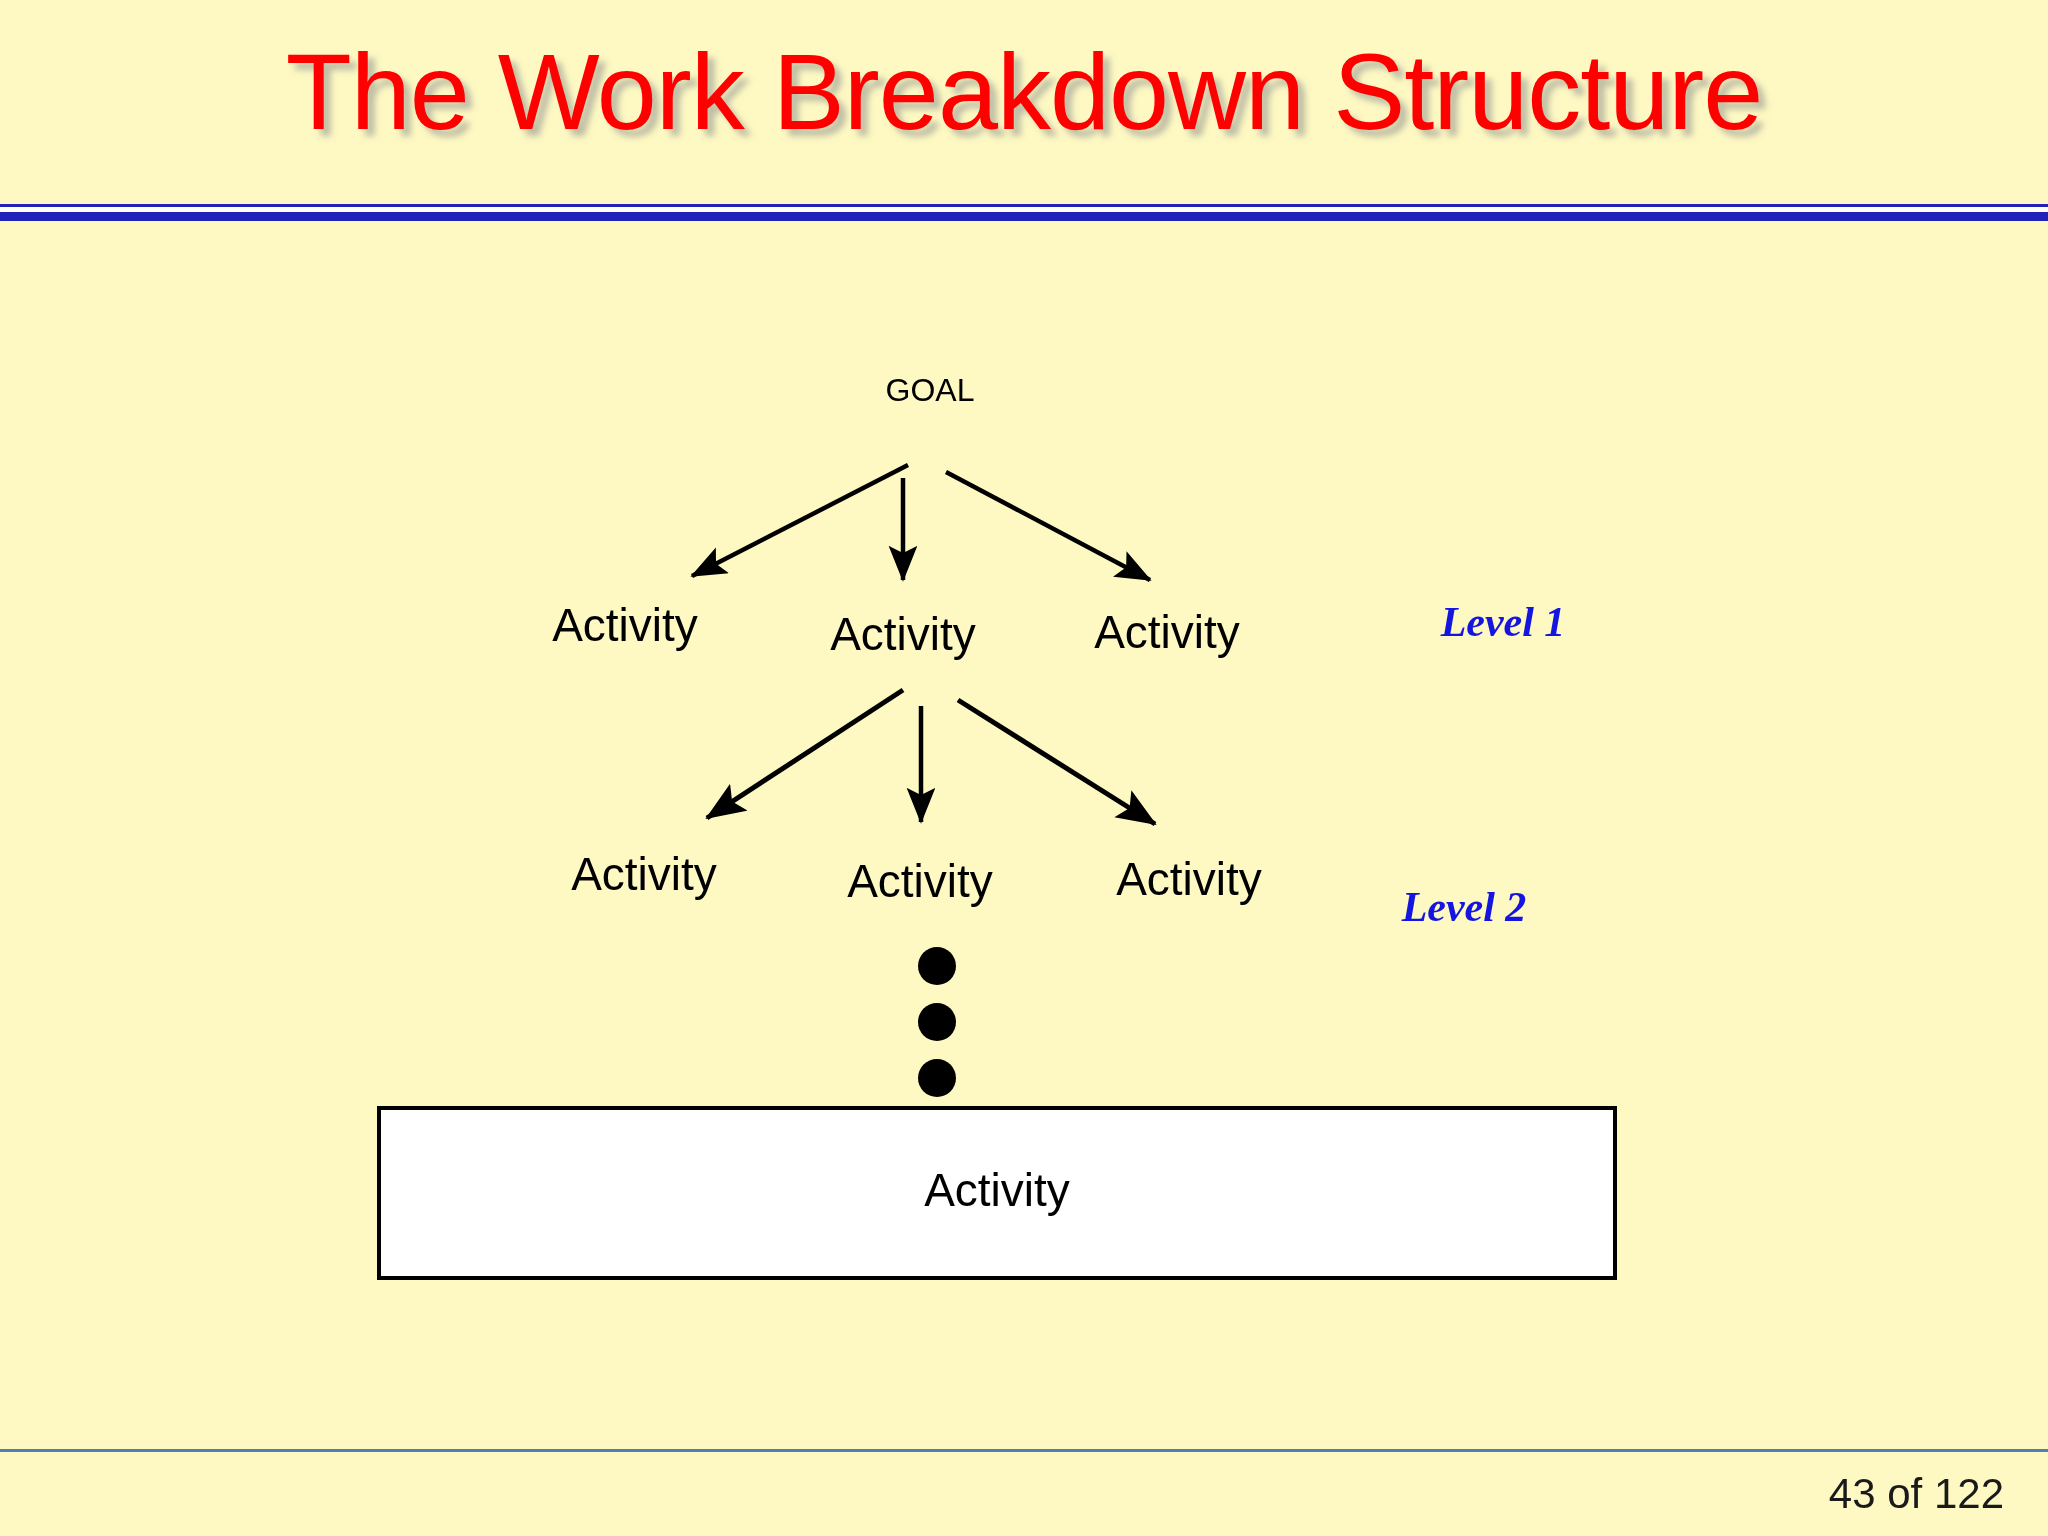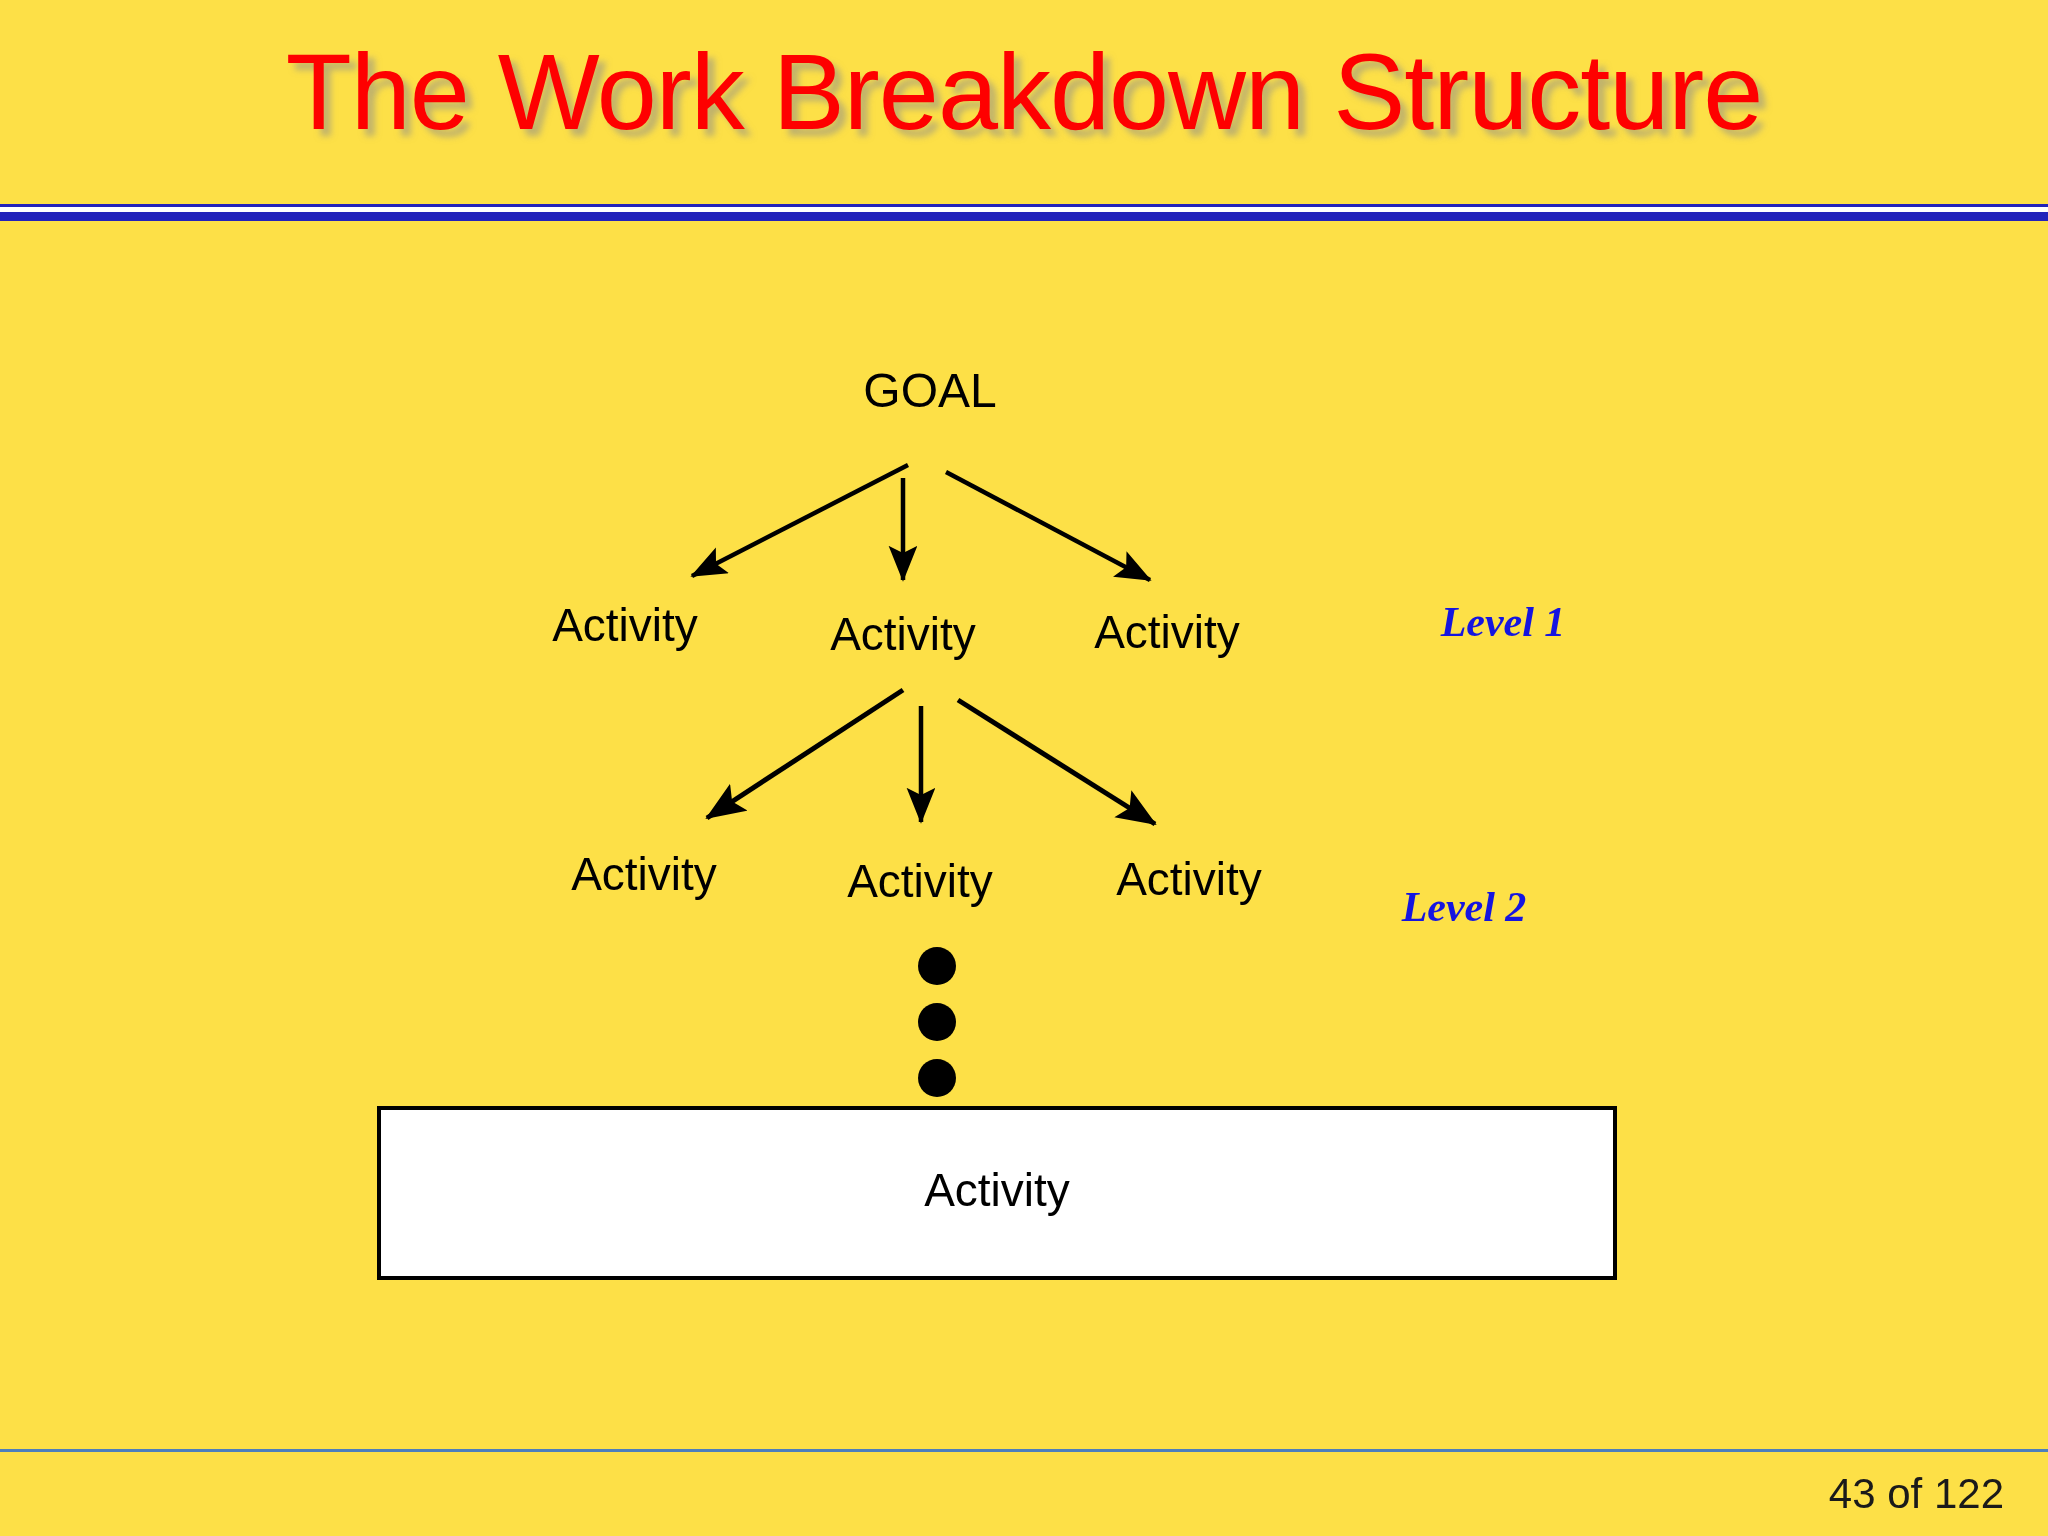--- a/index.html
+++ b/index.html
@@ -7,21 +7,21 @@
     padding: 0;
     background: #ffffff;
   }
   body {
     font-family: "Liberation Sans", sans-serif;
   }
   #slide {
     position: relative;
     width: 2048px;
     height: 1536px;
-    background: #fde047;
+    background: #fef9c3;
     overflow: hidden;
   }
 
   
   #title {
     position: absolute;
     left: 0;
     top: 28px;
     width: 2048px;
     text-align: center;
@@ -76,21 +76,21 @@
   
   .node {
     position: absolute;
     font-family: "Liberation Sans", sans-serif;
     font-size: 46px;
     color: #000000;
     white-space: nowrap;
     transform: translate(-50%, -50%);
     text-align: center;
   }
-  .node.goal { font-size: 48px; }
+  .node.goal { font-size: 32px; }
 
   
   .level-label {
     position: absolute;
     font-family: "Liberation Serif", serif;
     font-style: italic;
     font-weight: bold;
     font-size: 42px;
     color: #1515e0;
     white-space: nowrap;

